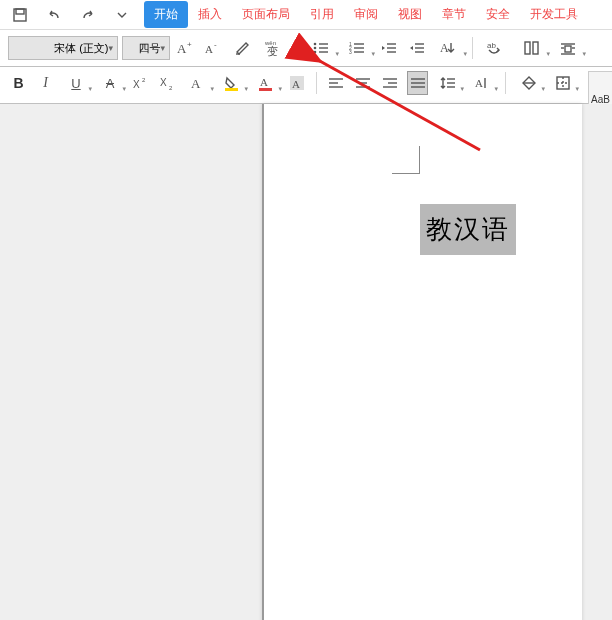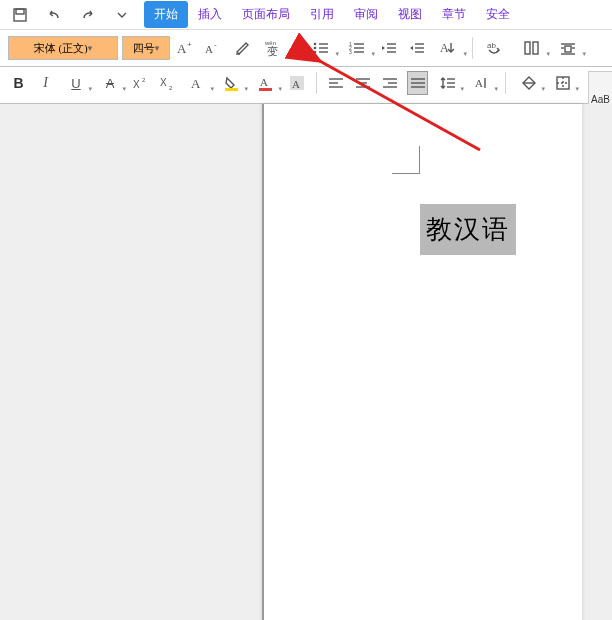--- a/index.html
+++ b/index.html
@@ -1,27 +1,27 @@
 <!DOCTYPE html>
 <html><head>
 <meta charset="utf-8">
 <style>
 * { box-sizing: border-box; margin: 0; padding: 0; }
 body { font-family: "Microsoft YaHei", sans-serif; font-size: 12px; background: #fff; width: 612px; height: 620px; overflow: hidden; position: relative; }
 
 .menubar { height: 30px; display: flex; align-items: center; padding: 0 8px; background: #fff; border-bottom: 1px solid #ddd; }
 .menubar .qat { display: flex; gap: 10px; align-items: center; margin-right: 10px; }
 .menubar .tabs { display: flex; align-items: flex-start; gap: 0; }
-.tab { padding: 5px 10px; cursor: pointer; color: #6d28d9; font-size: 12px; }
+.tab { padding: 5px 10px; cursor: pointer; color: #ef4444; font-size: 12px; }
 .tab.active { background: #2F8EE7; color: #fff; border-radius: 3px; }
 
 .ribbon { display: flex; align-items: center; padding: 6px 8px; background: #fff; border-bottom: 1px solid #c0c0c0; gap: 4px; flex-wrap: wrap; position: relative; }
 .ribbon-row2 { display: flex; align-items: center; padding: 4px 8px 8px; background: #fff; border-bottom: 1px solid #c0c0c0; gap: 6px; }
 
-.combo { border: 1px solid #bbb; height: 24px; display: flex; align-items: center; justify-content: center; padding: 0 4px; background: #fdba74; font-size: 11px; font-family: Liberation Serif, serif; }
+.combo { border: 1px solid #bbb; height: 24px; display: flex; align-items: center; justify-content: flex-end; padding: 0 4px; background: #e5e5e5; font-size: 11px; }
 .combo-font { width: 110px; }
 .combo-size { width: 48px; }
 .combo .dd { font-size: 9px; color: #666; }
 
 .tbtn { width: 24px; height: 24px; display: flex; align-items: center; justify-content: center; cursor: pointer; color: #444; position: relative; }
 .tbtn.with-dd { width: 32px; }
 .tbtn svg { overflow: visible; }
 .tbtn .sub-dd { position: absolute; right: -2px; bottom: 2px; font-size: 7px; color: #888; }
 
 .sep { width: 1px; height: 22px; background: #d5d5d5; margin: 0 3px; }
@@ -71,20 +71,21 @@
   </div>
   <div class="tabs">
     <div class="tab active">开始</div>
     <div class="tab">插入</div>
     <div class="tab">页面布局</div>
     <div class="tab">引用</div>
     <div class="tab">审阅</div>
     <div class="tab">视图</div>
     <div class="tab">章节</div>
     <div class="tab">安全</div>
+    <div class="tab">开发工具</div>
   </div>
 </div>
 
 <div class="ribbon">
   <div class="combo combo-font">
     <span>宋体 (正文)</span>
     <span class="dd">▾</span>
   </div>
   <div class="combo combo-size">
     <span>四号</span>

